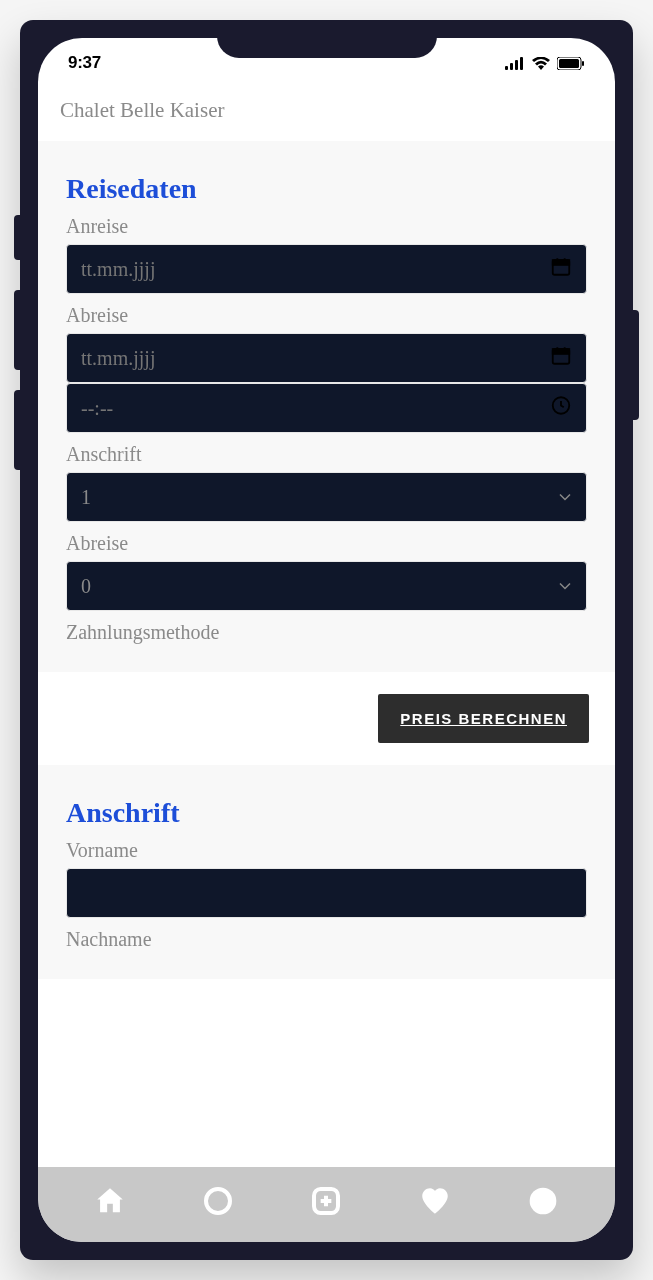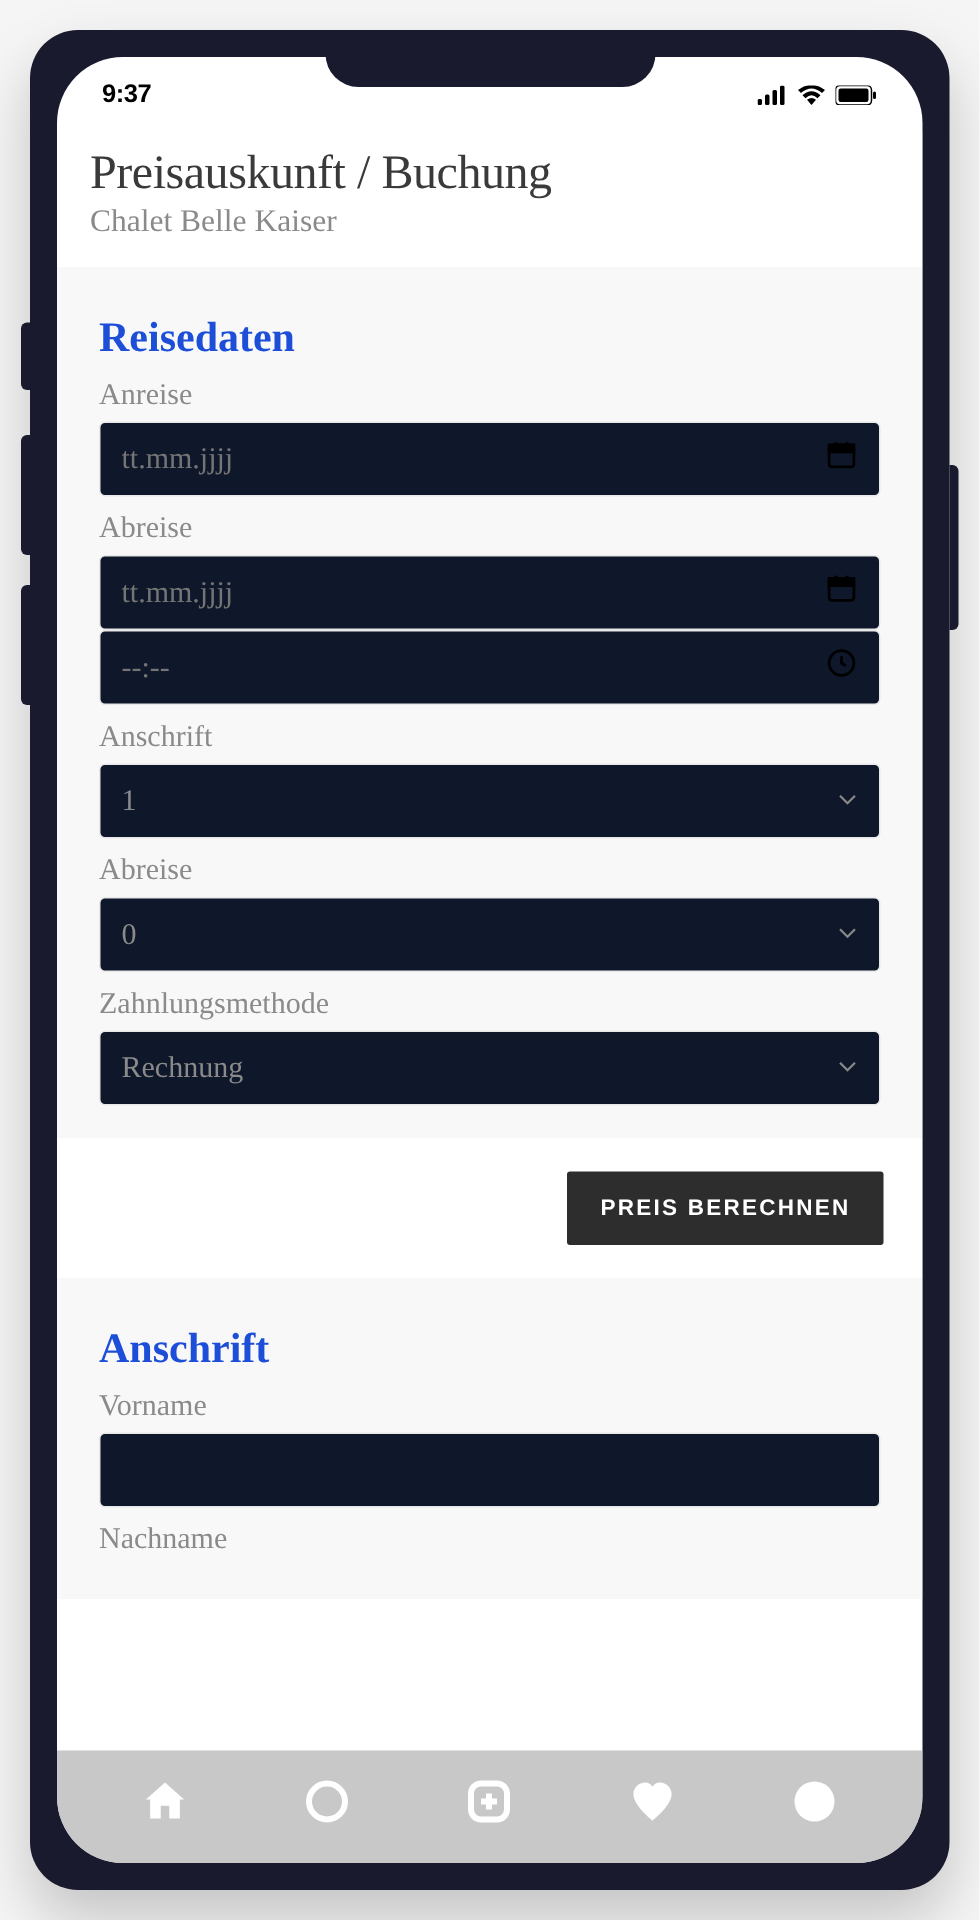--- a/index.html
+++ b/index.html
@@ -9,21 +9,21 @@
     justify-content: center;
     align-items: flex-start;
     min-height: 100vh;
     padding: 20px;
     font-family: Georgia, 'Times New Roman', serif;
   }
   .device-frame {
     width: 613px;
     height: 1240px;
     background: #1a1a2e;
-    border-radius: 32px;
+    border-radius: 13px;
     padding: 18px;
     position: relative;
     box-shadow: 0 20px 40px rgba(0,0,0,0.2);
   }
   .notch {
     position: absolute;
     top: 0;
     left: 50%;
     transform: translateX(-50%);
     width: 220px;
@@ -185,20 +185,21 @@
     color: #fff;
     border: none;
     padding: 16px 22px;
     font-size: 15px;
     font-weight: 700;
     letter-spacing: 1.5px;
     text-transform: uppercase;
     font-family: Arial, Helvetica, sans-serif;
     cursor: pointer;
     border-radius: 2px;
+    text-decoration: underline;
   }
   .bottom-nav {
     position: absolute;
     bottom: 0;
     left: 0;
     right: 0;
     height: 75px;
     background: rgba(190,190,190,0.85);
     display: flex;
     justify-content: space-around;
@@ -242,21 +243,20 @@
             <rect x="0" y="0" width="24" height="13" rx="3" fill="none" stroke="#000" stroke-width="1"></rect>
             <rect x="2" y="2" width="20" height="9" rx="1.5" fill="#000"></rect>
             <rect x="25" y="4" width="2" height="5" rx="1" fill="#000"></rect>
           </svg>
       </div>
     </div>
 
     <div class="content">
 
       <div class="header-block">
-        <h1 class="page-title">Preisauskunft / Buchung</h1>
         <div class="page-subtitle">Chalet Belle Kaiser</div>
       </div>
 
       <div class="form-section">
         <div class="section-heading">Reisedaten</div>
 
         <label class="field-label">Anreise</label>
         <div class="field-input">
           <input type="text" placeholder="tt.mm.jjjj" style="">
           <span class="field-icon">
@@ -304,28 +304,20 @@
         <div class="field-input">
           <select><option>0</option></select>
           <span class="chevron-icon">
             <svg width="14" height="14" viewBox="0 0 14 14">
                 <path d="M2 5 L7 10 L12 5" fill="none" stroke="#888" stroke-width="1.5"></path>
               </svg>
           </span>
         </div>
 
         <label class="field-label">Zahnlungsmethode</label>
-        <div class="field-input">
-          <select><option>Rechnung</option></select>
-          <span class="chevron-icon">
-            <svg width="14" height="14" viewBox="0 0 14 14">
-                <path d="M2 5 L7 10 L12 5" fill="none" stroke="#888" stroke-width="1.5"></path>
-              </svg>
-          </span>
-        </div>
       </div>
 
       <div class="action-bar">
         <button class="primary-button">PREIS BERECHNEN</button>
       </div>
 
       <div class="form-section">
         <div class="section-heading">Anschrift</div>
 
         <label class="field-label">Vorname</label>

